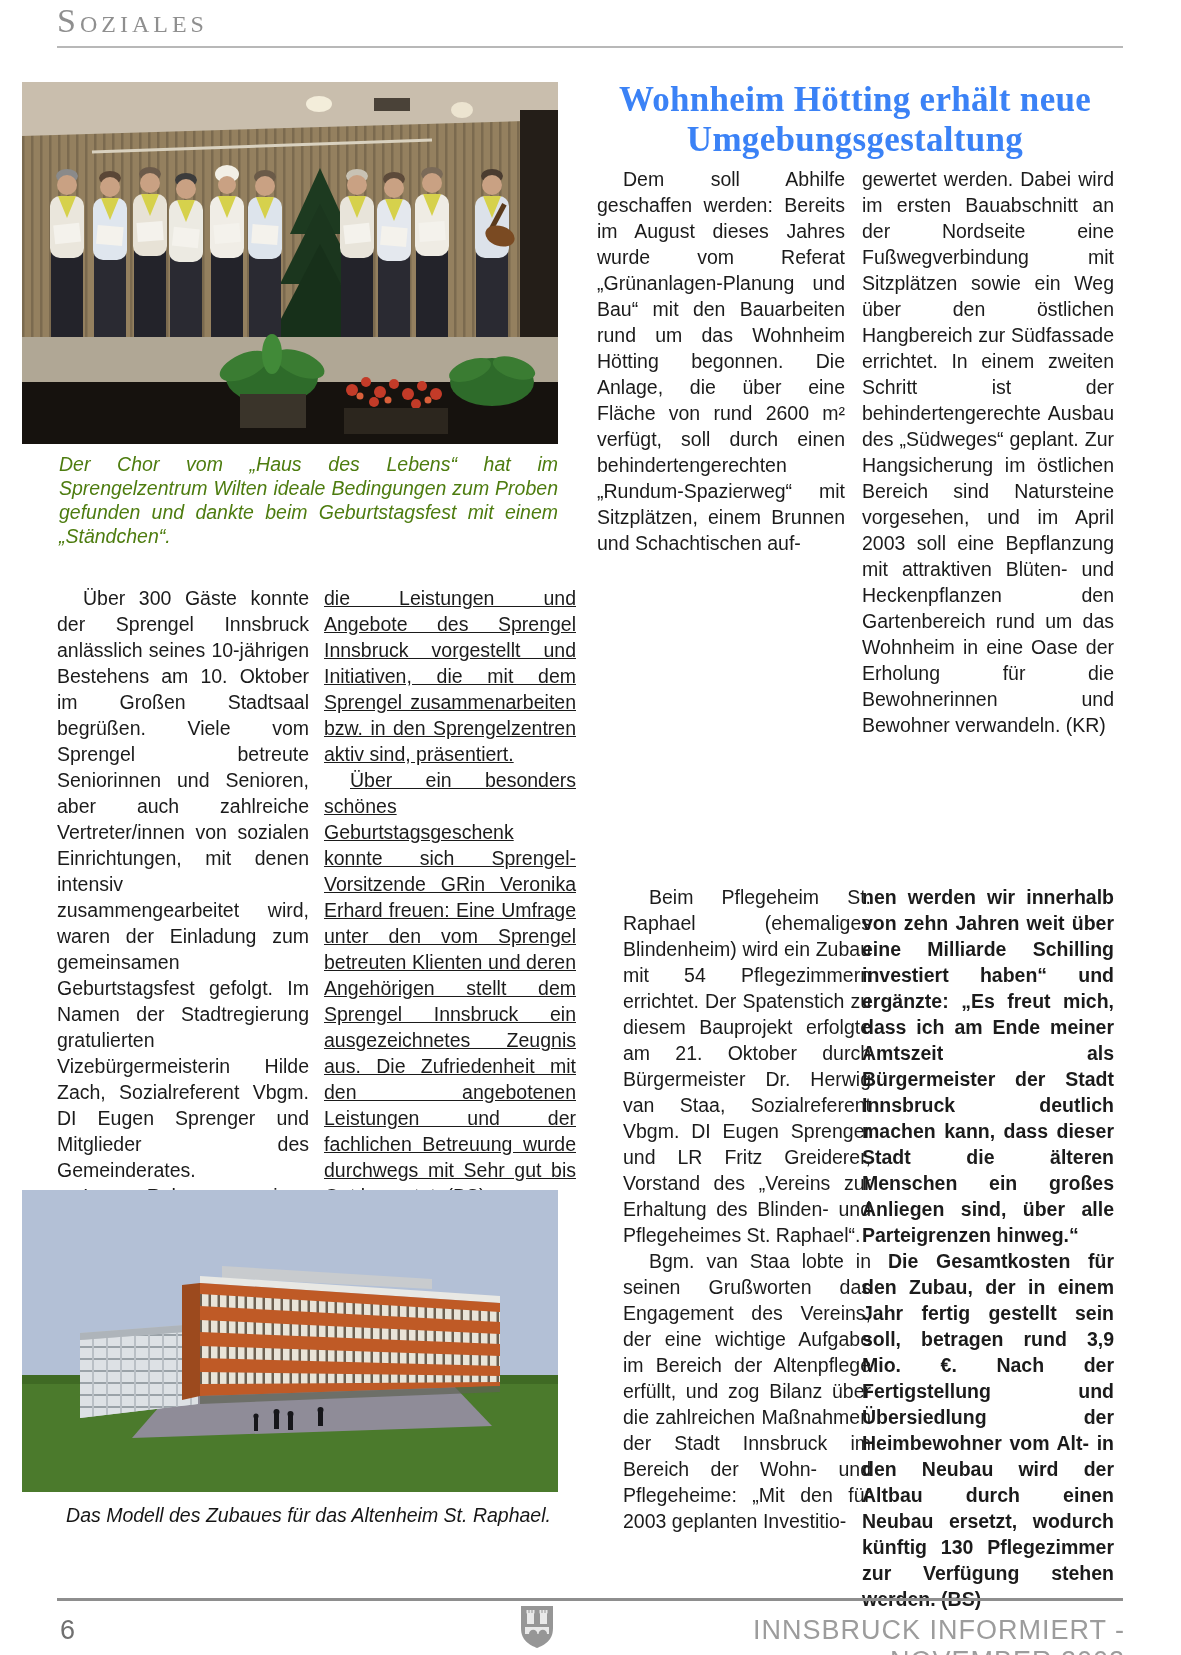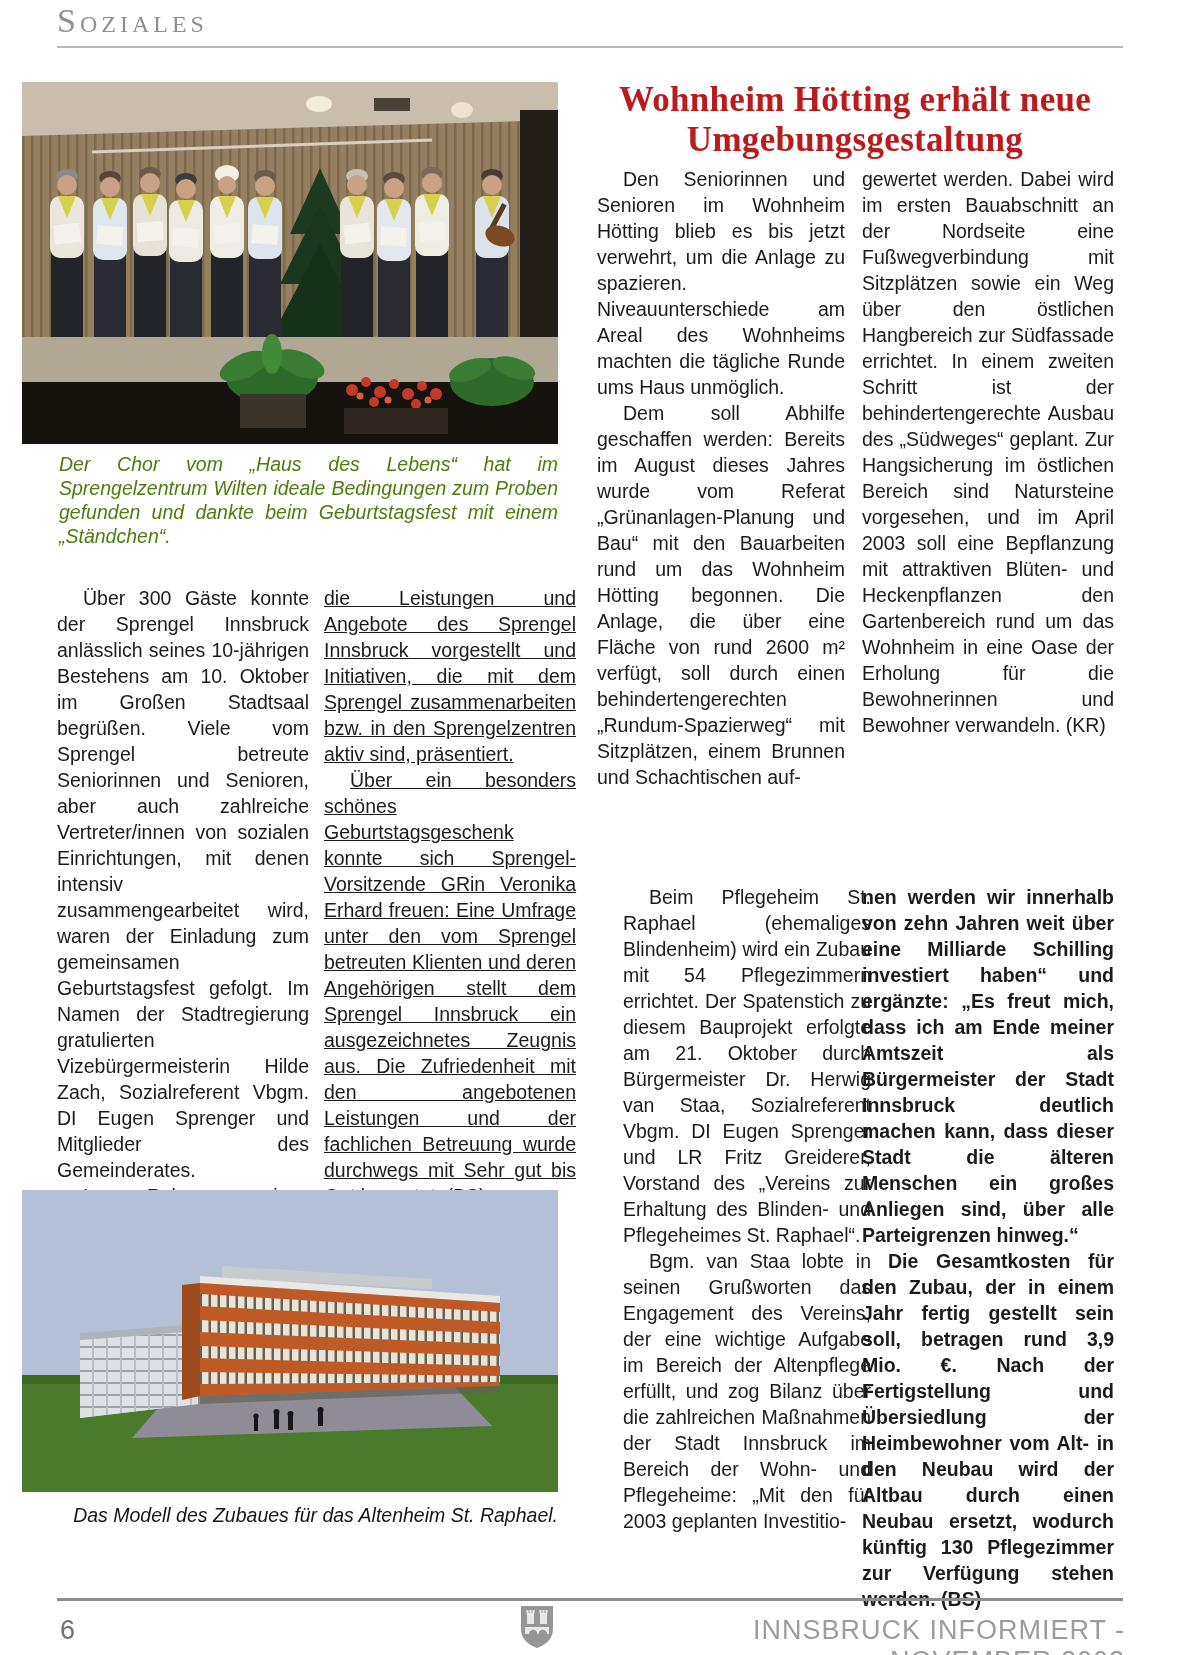--- a/index.html
+++ b/index.html
@@ -3,28 +3,28 @@
 <meta charset="utf-8">
 <style>
   html,body{margin:0;padding:0;background:#ffffff;}
   #page{position:relative;width:1181px;height:1655px;background:#ffffff;overflow:hidden;
         font-family:"Liberation Sans",sans-serif;color:#1b1b1b;}
   .abs{position:absolute;}
   .kicker{font-family:"Liberation Serif",serif;font-variant:small-caps;font-weight:400;
           font-size:34px;letter-spacing:4px;color:#8f8f8f;}
   .rule{background:#b8b8b8;}
   .rule-dark{background:#8e8e8e;}
-  .headline{font-family:"Liberation Serif",serif;font-weight:700;color:#b91c1c;margin:0;}
+  .headline{font-family:"Liberation Serif",serif;font-weight:700;color:#3b82f6;margin:0;}
   .h-left{font-size:35px;letter-spacing:0.5px;white-space:nowrap;}
   .h-center{font-size:35px;text-align:center;line-height:1.13;letter-spacing:0.3px;}
   .bodycol p{margin:0;font-size:19.5px;line-height:26px;text-align:justify;
              text-indent:26px;hyphens:auto;}
   .bodycol p.cont{text-indent:0;}
   .caption{font-style:italic;font-size:19.5px;line-height:24px;text-align:justify;color:#4d7c0f;}
-  .caption-single{font-style:italic;font-size:19.5px;color:#161616;text-align:right;}
+  .caption-single{font-style:italic;font-size:19.5px;color:#161616;text-align:center;}
   .photo{overflow:hidden;background:#888;}
   .photo svg{display:block;}
   .footer-num{font-size:27px;color:#707070;}
   .footer-title{font-size:27px;color:#9c9c9c;letter-spacing:1px;text-align:right;}
 </style>
 </head>
 <body>
 
 <div id="page">
 
@@ -228,21 +228,20 @@
           <circle cx="234" cy="226" r="2.6"></circle>
       </g>
     </svg>
   </div>
 
   <div class="abs caption-single" style="left:59px;top:1504px;width:499px;">Das Modell des Zubaues für das Altenheim St. Raphael.</div>
 
   <h1 class="abs headline h-center" style="left:585px;top:80px;width:540px;">Wohnheim Hötting erhält neue Umgebungsgestaltung</h1>
 
   <div class="abs bodycol" style="left:597px;top:166px;width:248px;">
-    <p>Den Seniorinnen und Senioren im Wohnheim Hötting blieb es bis jetzt verwehrt, um die Anlage zu spazieren. Niveauunterschiede am Areal des Wohnheims machten die tägliche Runde ums Haus unmöglich.</p>
     <p>Dem soll Abhilfe geschaffen werden: Bereits im August dieses Jahres wurde vom Referat „Grünanlagen-Planung und Bau“ mit den Bauarbeiten rund um das Wohnheim Hötting begonnen. Die Anlage, die über eine Fläche von rund 2600 m² verfügt, soll durch einen behindertengerechten „Rundum-Spazierweg“ mit Sitzplätzen, einem Brunnen und Schachtischen auf-</p>
   </div>
   <div class="abs bodycol" style="left:862px;top:166px;width:252px;">
     <p class="cont">gewertet werden. Dabei wird im ersten Bauabschnitt an der Nordseite eine Fußwegverbindung mit Sitzplätzen sowie ein Weg über den östlichen Hangbereich zur Südfassade errichtet. In einem zweiten Schritt ist der behindertengerechte Ausbau des „Südweges“ geplant. Zur Hangsicherung im östlichen Bereich sind Natursteine vorgesehen, und im April 2003 soll eine Bepflanzung mit attraktiven Blüten- und Heckenpflanzen den Gartenbereich rund um das Wohnheim in eine Oase der Erholung für die Bewohnerinnen und Bewohner verwandeln. (KR)</p>
   </div>
 
 
   <div class="abs bodycol" style="left:623px;top:884px;width:248px;">
     <p>Beim Pflegeheim St. Raphael (ehemaliges Blindenheim) wird ein Zubau mit 54 Pflegezimmern errichtet. Der Spatenstich zu diesem Bauprojekt erfolgte am 21. Oktober durch Bürgermeister Dr. Herwig van Staa, Sozialreferent Vbgm. DI Eugen Sprenger und LR Fritz Greiderer, Vorstand des „Vereins zur Erhaltung des Blinden- und Pflegeheimes St. Raphael“.</p>
     <p>Bgm. van Staa lobte in seinen Grußworten das Engagement des Vereins, der eine wichtige Aufgabe im Bereich der Altenpflege erfüllt, und zog Bilanz über die zahlreichen Maßnahmen der Stadt Innsbruck im Bereich der Wohn- und Pflegeheime: „Mit den für 2003 geplanten Investitio-</p>

